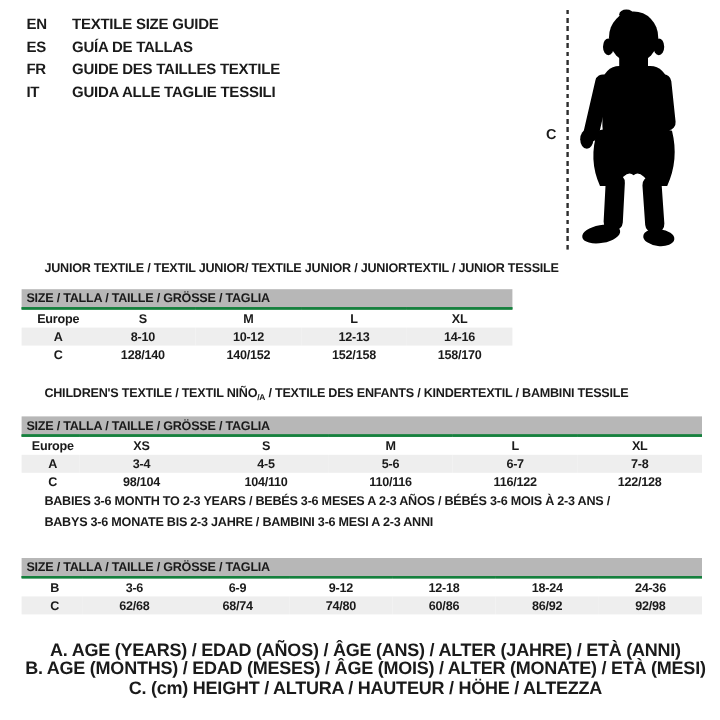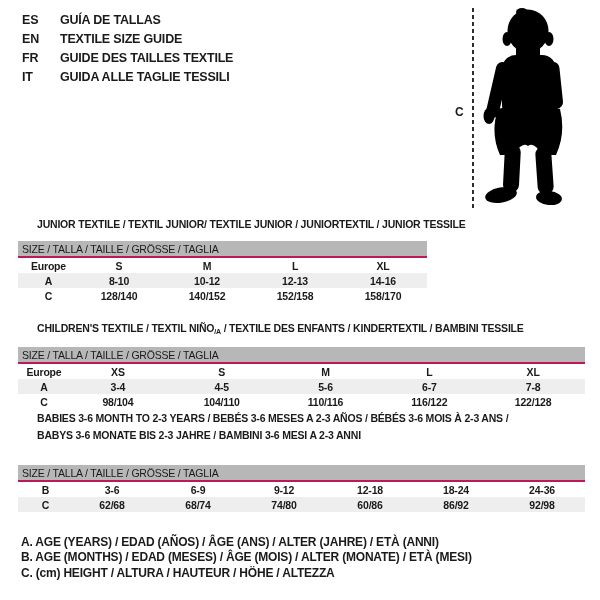--- a/index.html
+++ b/index.html
@@ -29,43 +29,43 @@
   #t3-title{top:410px;}
   
   table.size-table{
     position:absolute;left:18px;border-collapse:collapse;table-layout:fixed;
     font-size:10.5px;font-weight:700;color:var(--ink,#1a1a1a);letter-spacing:-0.2px;
   }
   #table1{top:241px;width:409px;}
   #table2{top:347px;width:567px;}
   #table3{top:465px;width:567px;}
   th.band{
-    background:var(--band,#b7b7b7);text-align:left;font-size:10.5px;font-weight:400;
-    height:14px;padding:1px 0 0 4px;border-bottom:2px solid #be185d;white-space:nowrap;
+    background:var(--band,#b7b7b7);text-align:left;font-size:10.5px;font-weight:700;
+    height:14px;padding:1px 0 0 4px;border-bottom:2px solid #15803d;white-space:nowrap;
   }
   td{height:15px;padding:0;text-align:center;white-space:nowrap;}
   td.rowlabel{text-align:center;padding-left:4px;}
   tr.shaded td{background:var(--row_shaded,#eeeeee);}
   
   .footnotes{position:absolute;left:21px;top:535px;}
-  .footnote{font-size:12px;font-weight:700;line-height:15.4px;letter-spacing:-0.2px;white-space:nowrap;}
+  .footnote{font-size:15px;font-weight:700;line-height:15.4px;letter-spacing:-0.2px;white-space:nowrap;text-align:center;}
 </style>
 </head>
 <body>
 
 <div class="page">
 
   <div class="langs">
     <div class="lang">
+      <span class="code">EN</span>
+      <span>TEXTILE SIZE GUIDE</span>
+    </div>
+    <div class="lang">
       <span class="code">ES</span>
       <span>GUÍA DE TALLAS</span>
-    </div>
-    <div class="lang">
-      <span class="code">EN</span>
-      <span>TEXTILE SIZE GUIDE</span>
     </div>
     <div class="lang">
       <span class="code">FR</span>
       <span>GUIDE DES TAILLES TEXTILE</span>
     </div>
     <div class="lang">
       <span class="code">IT</span>
       <span>GUIDA ALLE TAGLIE TESSILI</span>
     </div>
   </div>

